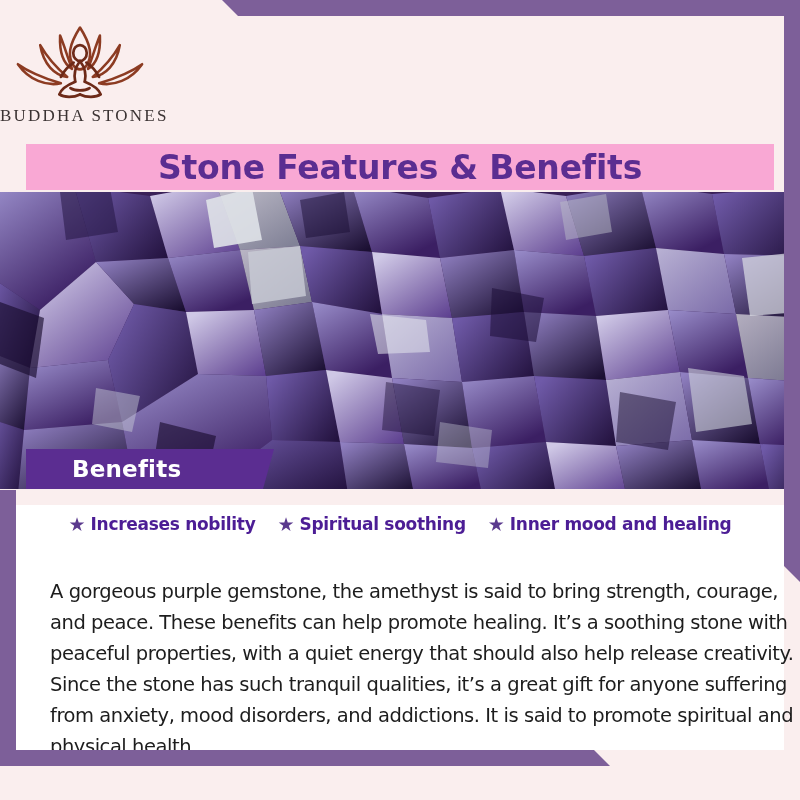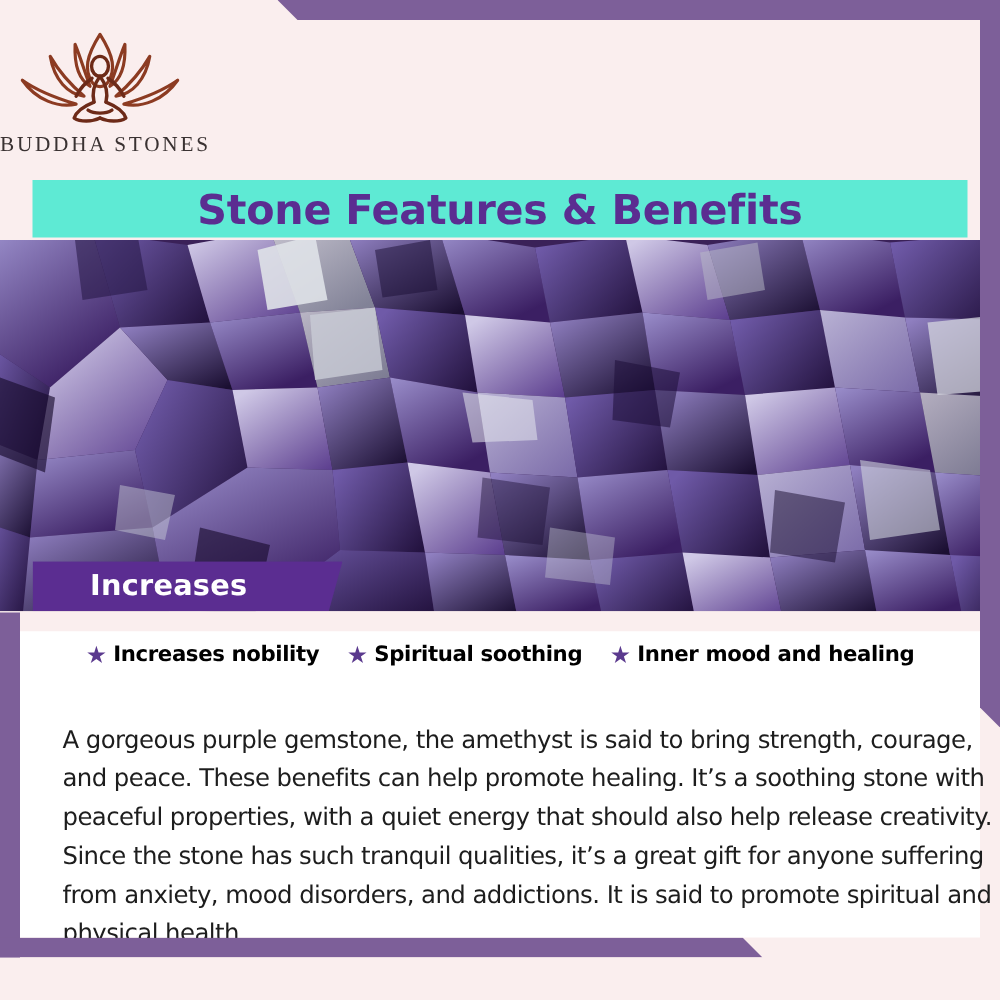--- a/index.html
+++ b/index.html
@@ -104,21 +104,21 @@
     font-weight: 400;
   }
 
   
   .title-bar {
     position: absolute;
     left: 26px;
     top: 144px;
     width: 748px;
     height: 46px;
-    background: #5eead4;
+    background: #f9a8d4;
     display: flex;
     align-items: center;
     justify-content: center;
     z-index: 4;
   }
   .title-text {
     font-family: "DejaVu Sans", sans-serif;
     font-size: 33px;
     font-weight: bold;
     color: #5b2d91;
@@ -185,21 +185,21 @@
   }
   .benefit-star {
     font-size: 19px;
     line-height: 1;
     color: #5b3a8e;
   }
   .benefit-label {
     font-family: "DejaVu Sans", sans-serif;
     font-size: 17px;
     font-weight: bold;
-    color: #000000;
+    color: #4c1d95;
     letter-spacing: -0.3px;
   }
 
   
   .body-copy {
     position: absolute;
     left: 34px;
     top: 556px;
     width: 746px;
     font-family: "DejaVu Sans", sans-serif;
@@ -363,21 +363,21 @@
       <span class="logo-word">BUDDHA STONES</span>
     </div>
   </div>
 
   <div class="title-bar">
     <span class="title-text">Stone Features &amp; Benefits</span>
   </div>
 
   <div class="name-banner">
     <span class="name-banner-bg"></span>
-    <span class="name-banner-text">Increases</span>
+    <span class="name-banner-text">Benefits</span>
   </div>
 
   <div class="benefits">
     <div class="benefit">
       <span class="benefit-star">★</span>
       <span class="benefit-label">Increases nobility</span>
     </div>
     <div class="benefit">
       <span class="benefit-star">★</span>
       <span class="benefit-label">Spiritual soothing</span>

